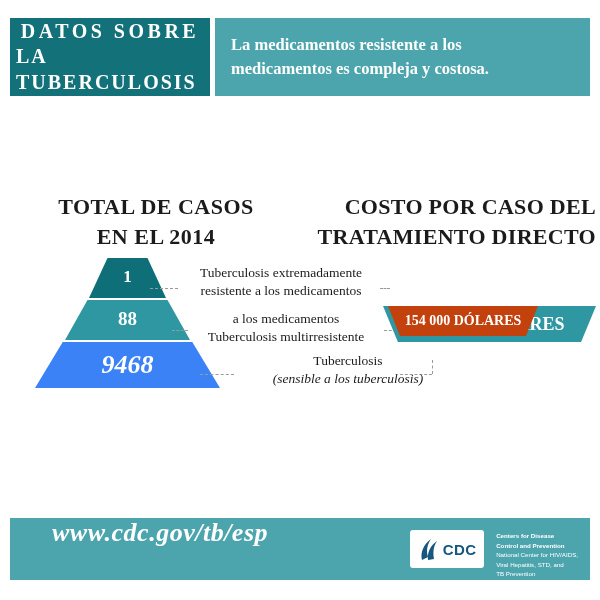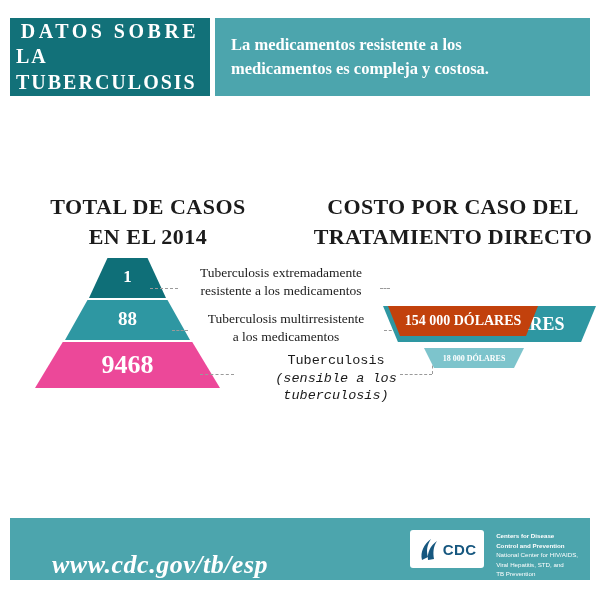--- a/index.html
+++ b/index.html
@@ -67,36 +67,36 @@
     font-family: "Liberation Serif", serif;
     font-weight: bold;
     font-size: 16.5px;
     line-height: 1.45;
   }
 
   
   .title-left {
     position: absolute;
     top: 192px;
-    left: 18px;
+    left: 26px;
     width: 260px;
     text-align: center;
     font-family: "Liberation Serif", serif;
     font-weight: bold;
     font-size: 22px;
     color: #1b1b1b;
     line-height: 1.35;
     letter-spacing: 0.5px;
   }
   .title-right {
     position: absolute;
     top: 192px;
     left: 310px;
     width: 286px;
-    text-align: center;
+    text-align: right;
     font-family: "Liberation Serif", serif;
     font-weight: bold;
     font-size: 22px;
     color: #1b1b1b;
     line-height: 1.35;
     letter-spacing: 0.3px;
   }
 
   
   .pyramid {
@@ -134,23 +134,24 @@
     background: #2e97a2;
     clip-path: polygon(18% 0%, 82% 0%, 100% 100%, 0% 100%);
     font-size: 19px;
     padding-bottom: 2px;
   }
   .tier3 {
     top: 84px;
     left: 15px;
     width: 185px;
     height: 46px;
-    background: #ec4899;
+    background: #3b82f6;
     clip-path: polygon(15% 0%, 85% 0%, 100% 100%, 0% 100%);
     font-size: 26px;
+    font-style: italic;
   }
 
   
   .dash {
     position: absolute;
     border-top: 1px dashed #9a9a9a;
     height: 0;
   }
   .dash-v {
     position: absolute;
@@ -162,21 +163,21 @@
   .mid-label {
     position: absolute;
     text-align: center;
     font-family: "Liberation Serif", serif;
     color: #1b1b1b;
     font-size: 13.5px;
     line-height: 1.3;
   }
   .mid1 { top: 264px; left: 176px; width: 210px; }
   .mid2 { top: 310px; left: 186px; width: 200px; }
-  .mid3 { top: 352px; left: 236px; width: 200px; font-family: Liberation Mono, monospace; }
+  .mid3 { top: 352px; left: 248px; width: 200px; }
   .mid3 .it { font-style: italic; }
 
   
   .cost {
     position: absolute;
     color: #ffffff;
     font-family: "Liberation Serif", serif;
     font-weight: bold;
     display: flex;
     align-items: center;
@@ -215,21 +216,21 @@
 
   
   .footer {
     position: absolute;
     top: 518px;
     left: 10px;
     width: 580px;
     height: 62px;
     background: #4ca5ad;
     display: flex;
-    align-items: flex-end;
+    align-items: flex-start;
   }
   .footer-url {
     margin-left: 42px;
     color: #ffffff;
     font-family: "Liberation Serif", serif;
     font-weight: bold;
     font-style: italic;
     font-size: 26px;
     letter-spacing: 0.5px;
   }
@@ -309,31 +310,30 @@
   <div class="dash" style="top:374px; left:200px; width:34px;"></div>
   <div class="dash" style="top:374px; left:400px; width:32px;"></div>
   <div class="dash-v" style="top:288px; left:390px; height:0px;"></div>
   <div class="dash-v" style="top:360px; left:432px; height:14px;"></div>
 
   <div class="mid-label mid1">
     <div>Tuberculosis extremadamente</div>
     <div>resistente a los medicamentos</div>
   </div>
   <div class="mid-label mid2">
+    <div>a los medicamentos</div>
     <div>Tuberculosis multirresistente</div>
-    <div>a los medicamentos</div>
   </div>
   <div class="mid-label mid3">
     <div>Tuberculosis</div>
     <div class="it">(sensible a los tuberculosis)</div>
   </div>
 
   <div class="cost cost1">494 000 DÓLARES</div>
   <div class="cost cost2">154 000 DÓLARES</div>
-  <div class="cost cost3">18 000 DÓLARES</div>
 
   <div class="footer">
     <div class="footer-url">www.cdc.gov/tb/esp</div>
     <div class="cdc-logo-wrap">
       <div class="cdc-badge">
         <svg class="swoosh" viewBox="0 0 22 26">
           <path d="M4 24 C2 16 6 8 13 3 C9 9 8 15 10 21 Z" fill="#16577f"></path>
           <path d="M10 24 C9 17 12 10 19 5 C15 11 15 17 16 23 Z" fill="#16577f"></path>
         </svg>
         <span class="cdc-text">CDC</span>

